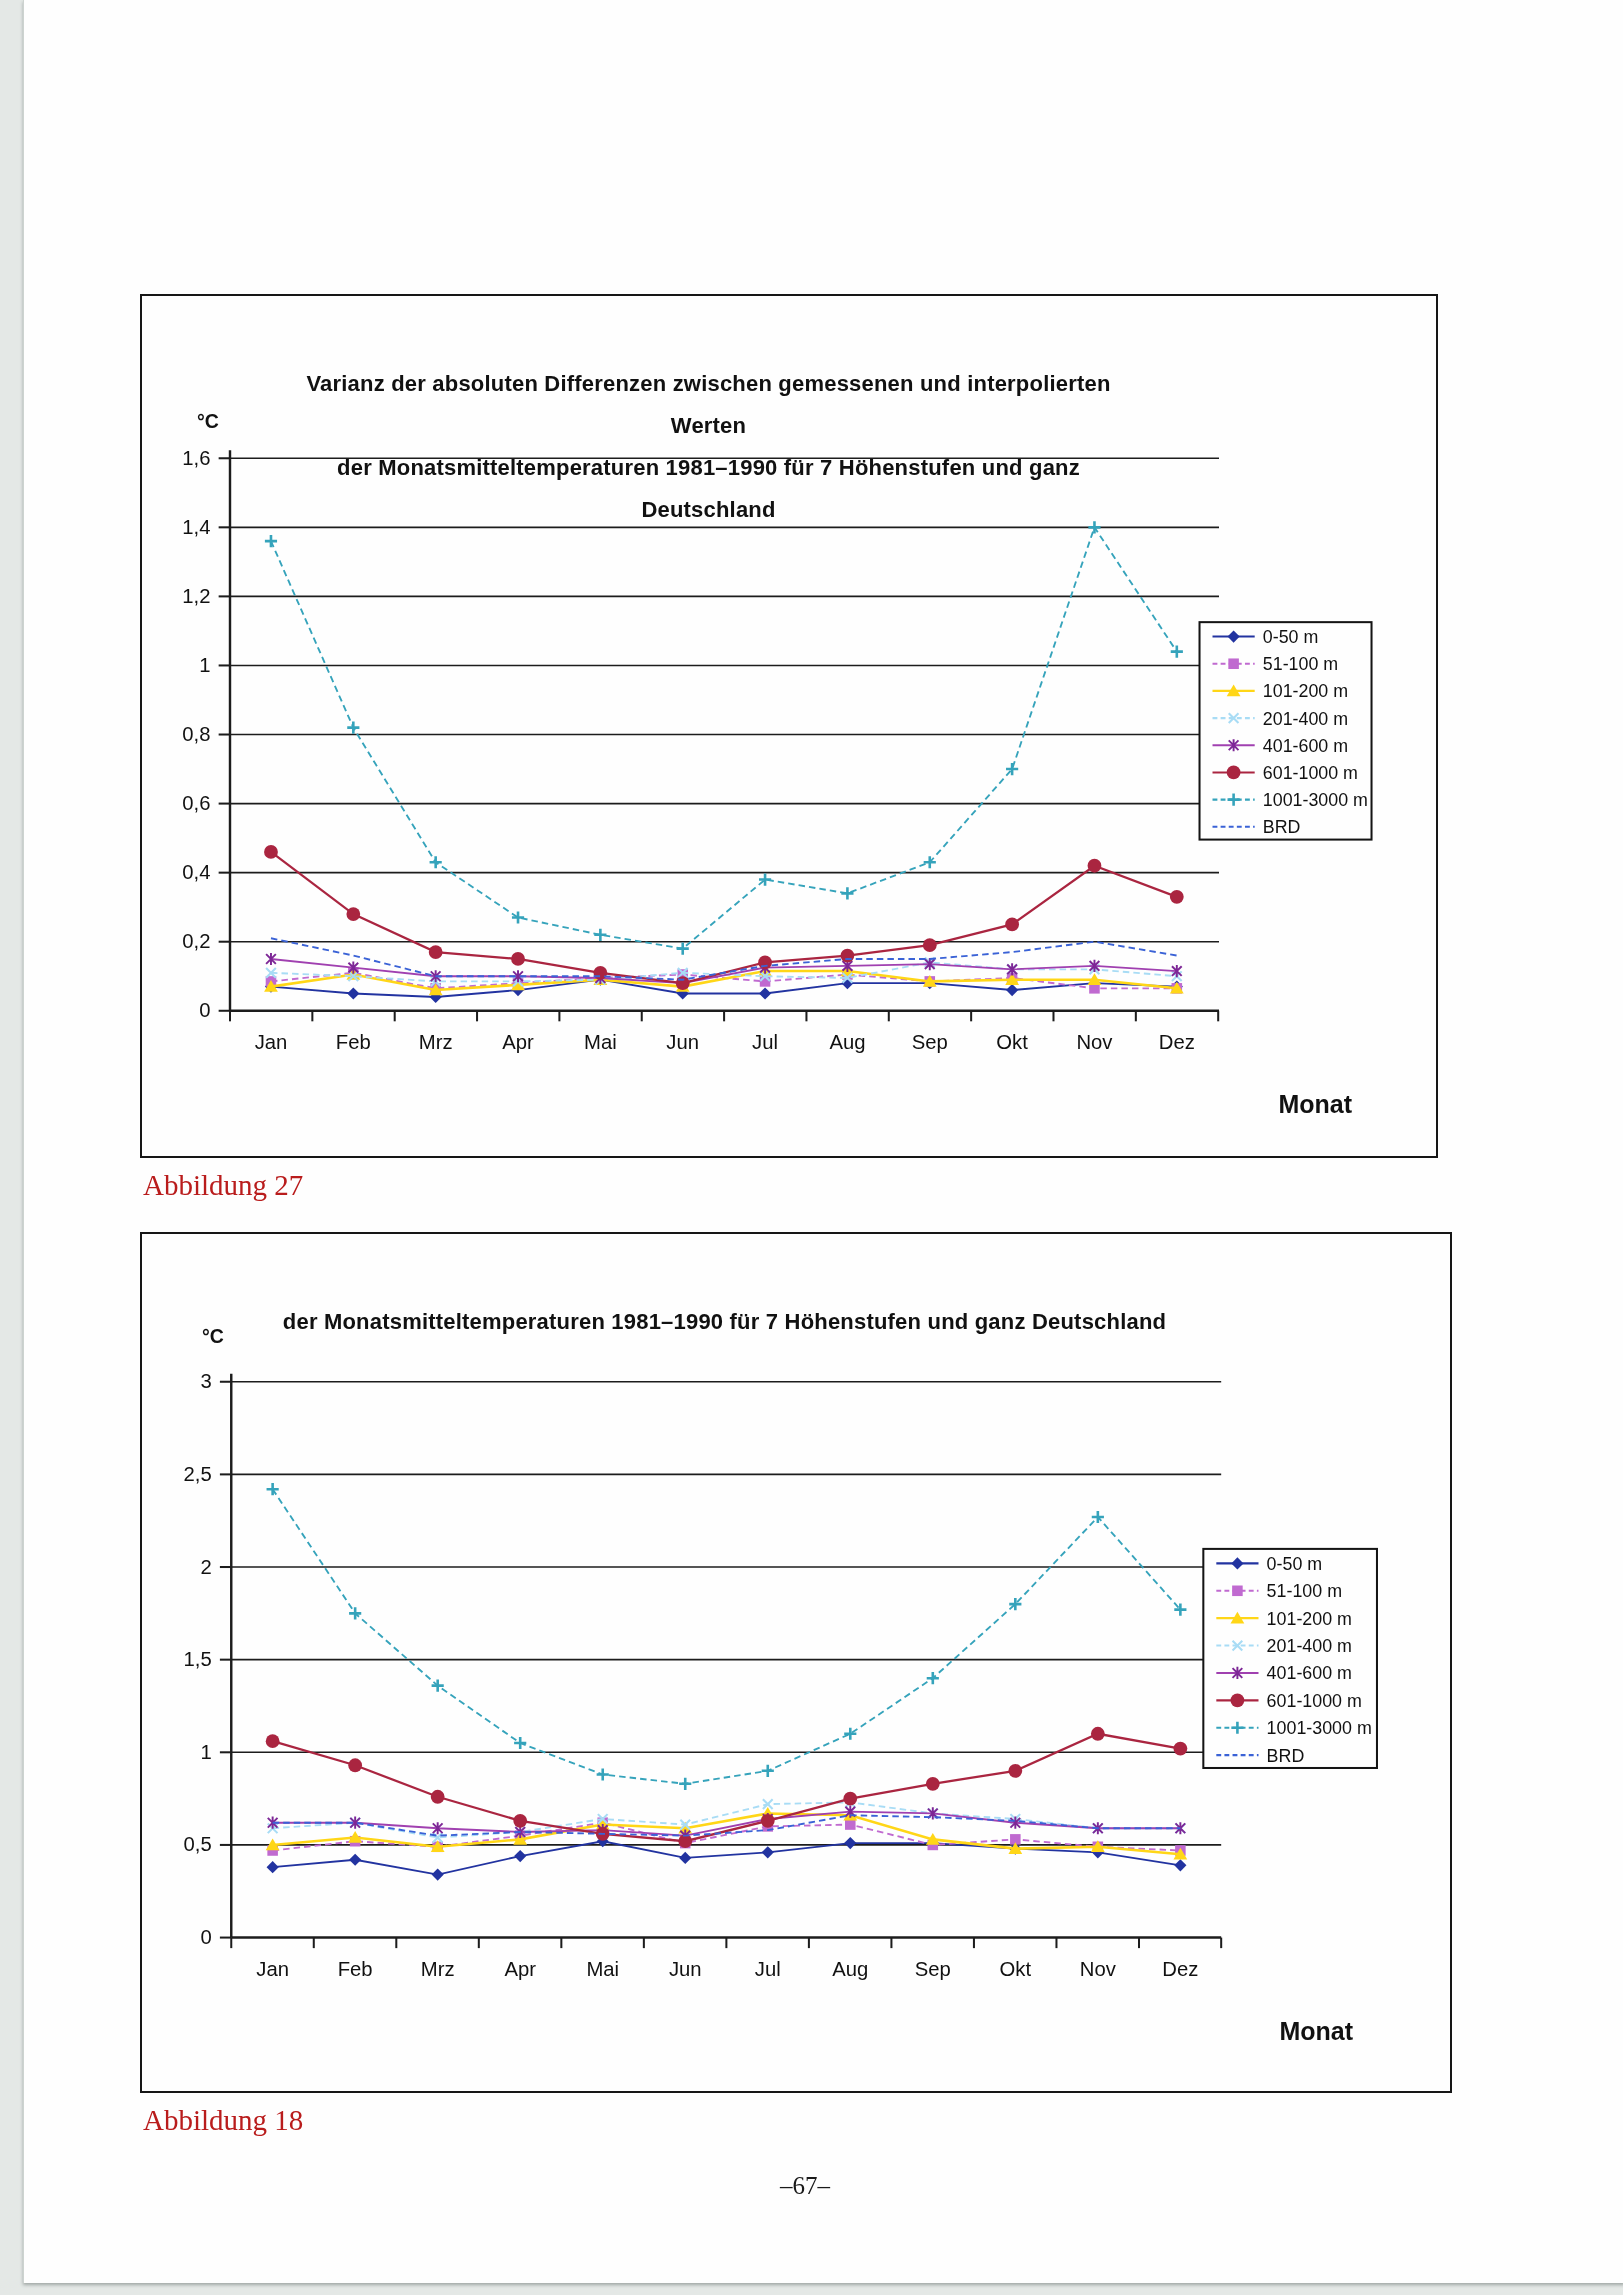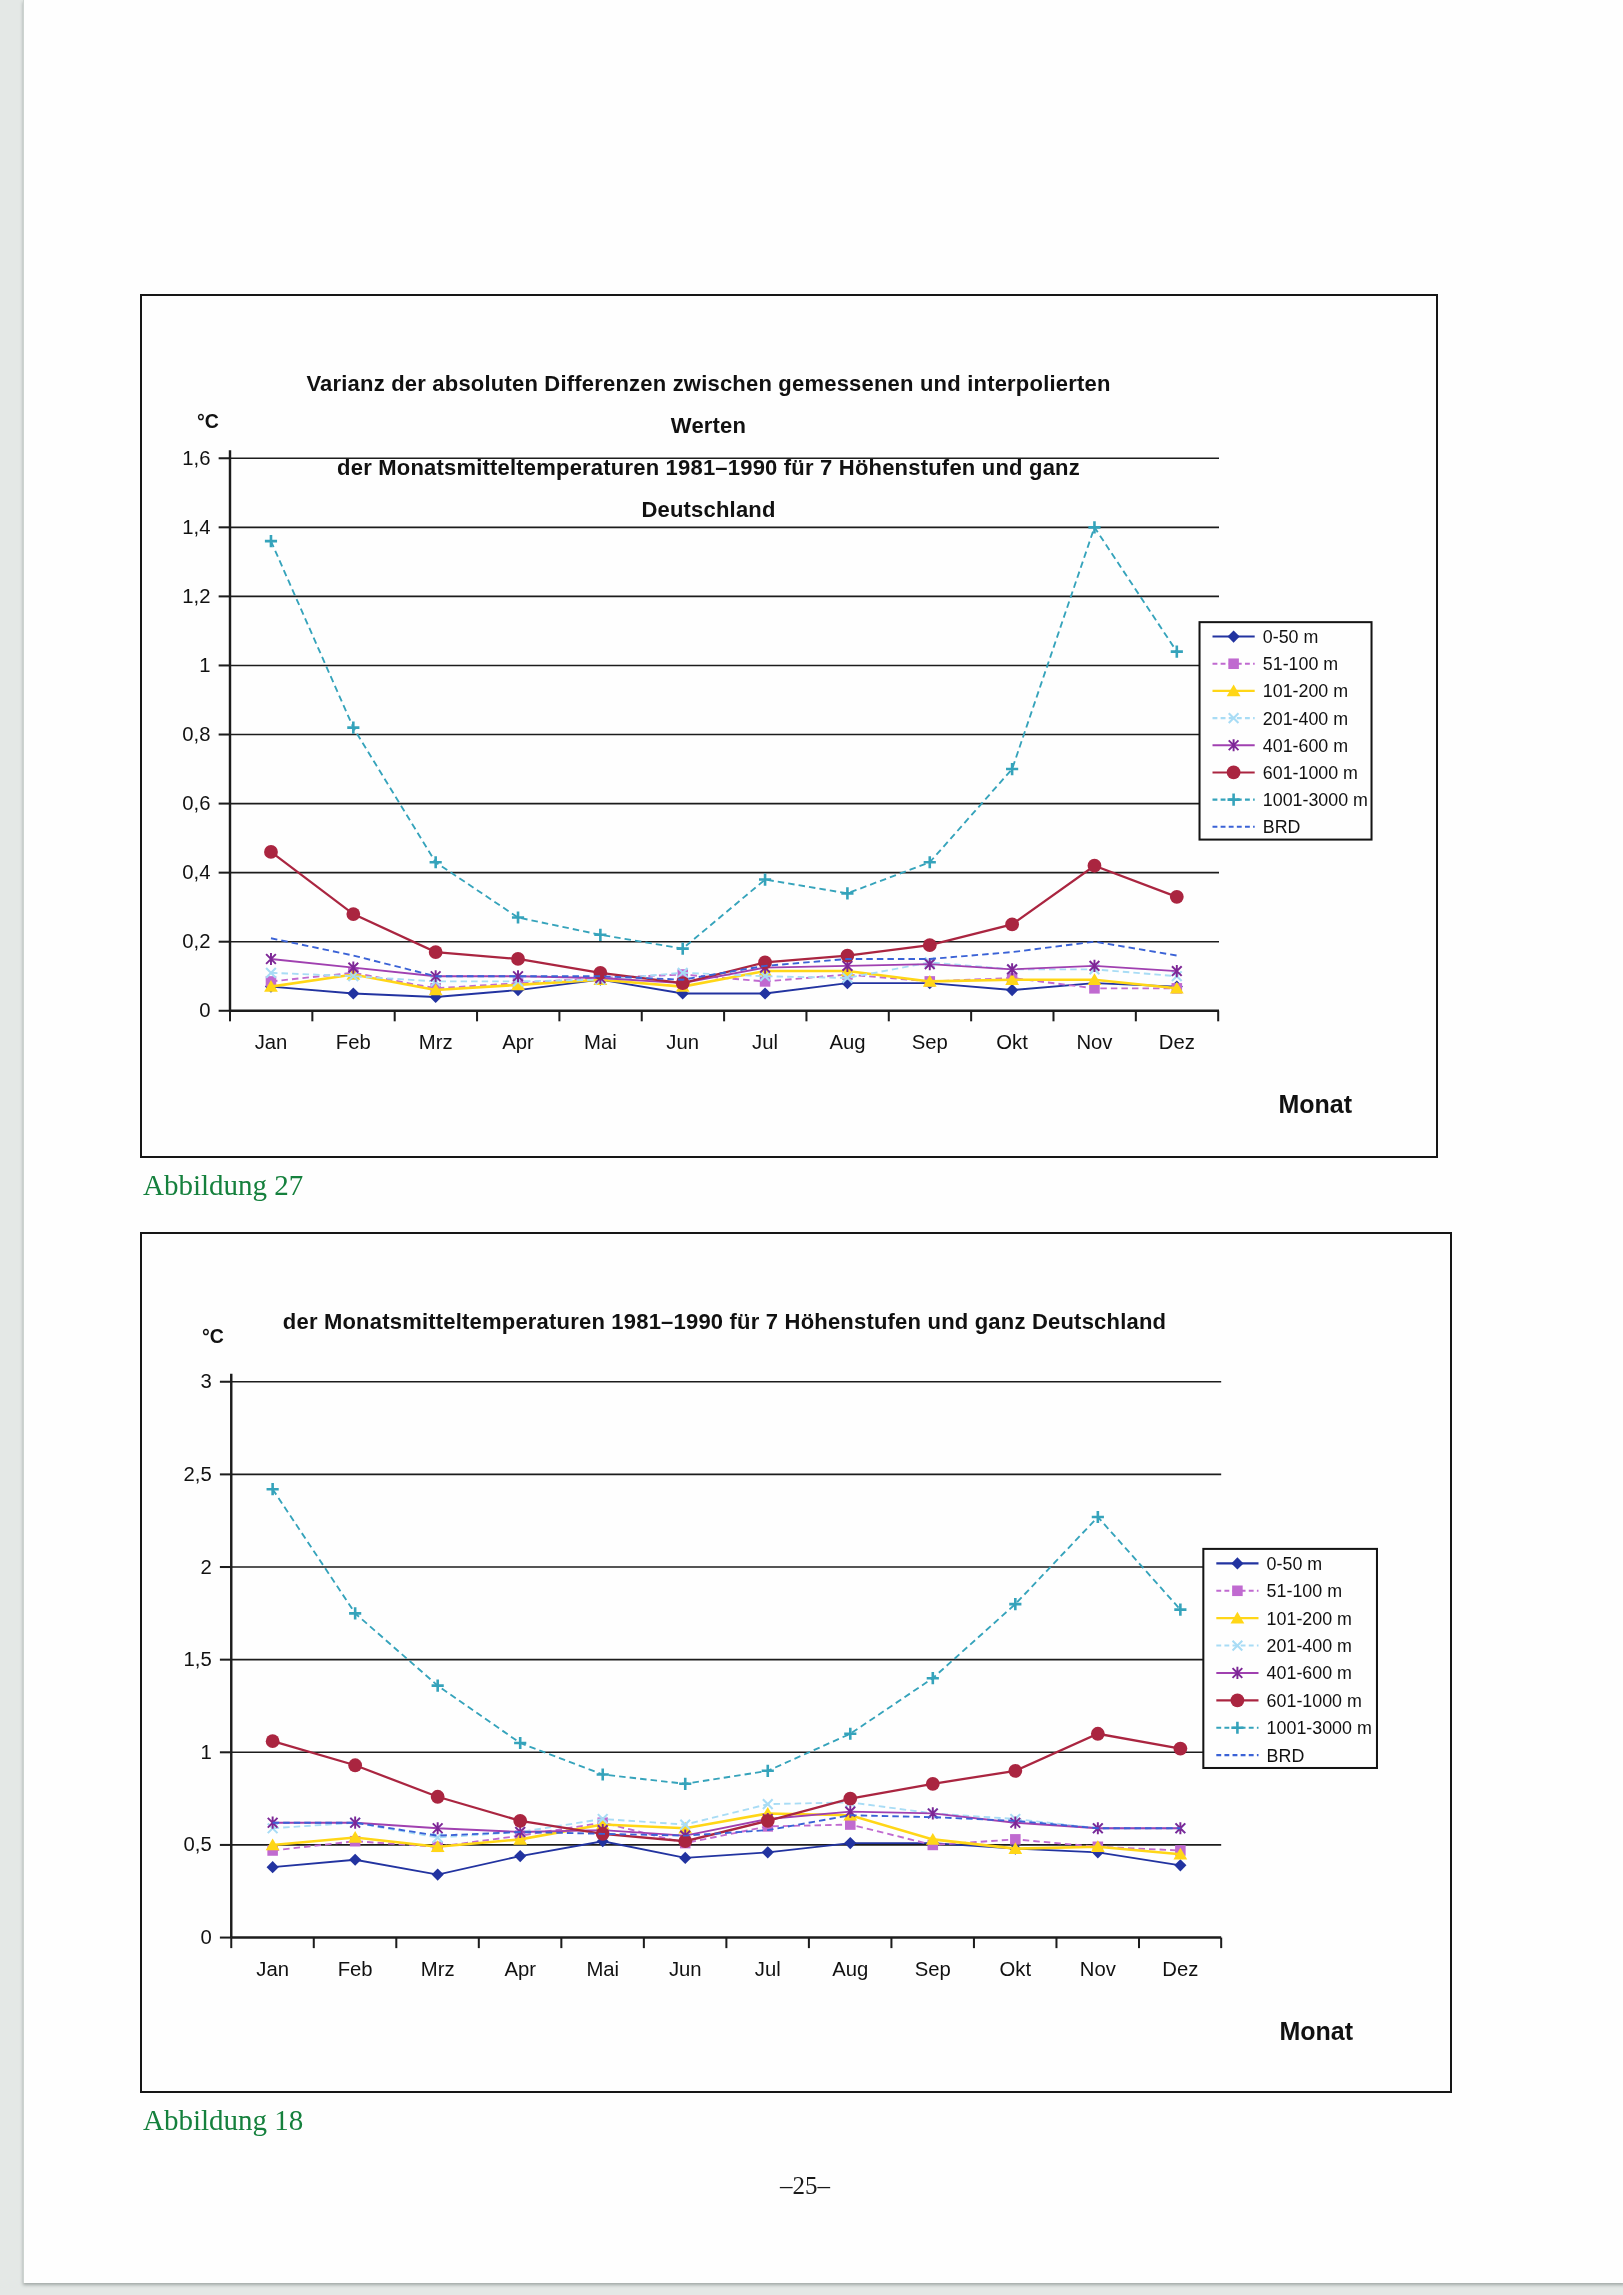--- a/index.html
+++ b/index.html
@@ -14,21 +14,21 @@
   .chart-title{position:absolute;text-align:center;font-weight:bold;color:#111;
                font-size:22px;line-height:42px;letter-spacing:0.2px;}
   .fig1 .chart-title{left:128px;top:67px;width:877px;}
   .fig2 .chart-title{left:136px;top:67px;width:893px;}
   .y-unit{position:absolute;font-weight:bold;font-size:19.5px;color:#111;}
   .fig1 .y-unit{left:55px;top:114px;}
   .fig2 .y-unit{left:60px;top:91px;}
   .x-unit{position:absolute;font-weight:bold;font-size:25px;color:#111;text-align:right;width:114px;}
   .fig1 .x-unit{left:1096px;top:794px;}
   .fig2 .x-unit{left:1097px;top:783px;}
-  .caption{position:absolute;font-family:"Liberation Serif",serif;font-size:29px;color:#15803d;}
+  .caption{position:absolute;font-family:"Liberation Serif",serif;font-size:29px;color:#b91c1c;}
   .caption1{left:143px;top:1169px;}
   .caption2{left:143px;top:2104px;}
   .page-number{position:absolute;left:724px;top:2172px;width:162px;text-align:center;
                font-family:"Liberation Serif",serif;font-size:25px;color:#1a1a1a;}
 </style>
 </head>
 <body>
 
 <div class="canvas">
   <div class="sheet"></div>
@@ -381,15 +381,15 @@
         <text x="1386" y="650.125" font-size="22" fill="#111" font-family="&quot;Liberation Sans&quot;,sans-serif">BRD</text>
       </svg>
     <div class="chart-title">
       <div>der Monatsmitteltemperaturen 1981–1990 für 7 Höhenstufen und ganz Deutschland</div>
     </div>
     <div class="y-unit">°C</div>
     <div class="x-unit">Monat</div>
   </div>
   <div class="caption caption2">Abbildung 18</div>
 
-  <div class="page-number">–25–</div>
+  <div class="page-number">–67–</div>
 </div>
 
 
 </body></html>

